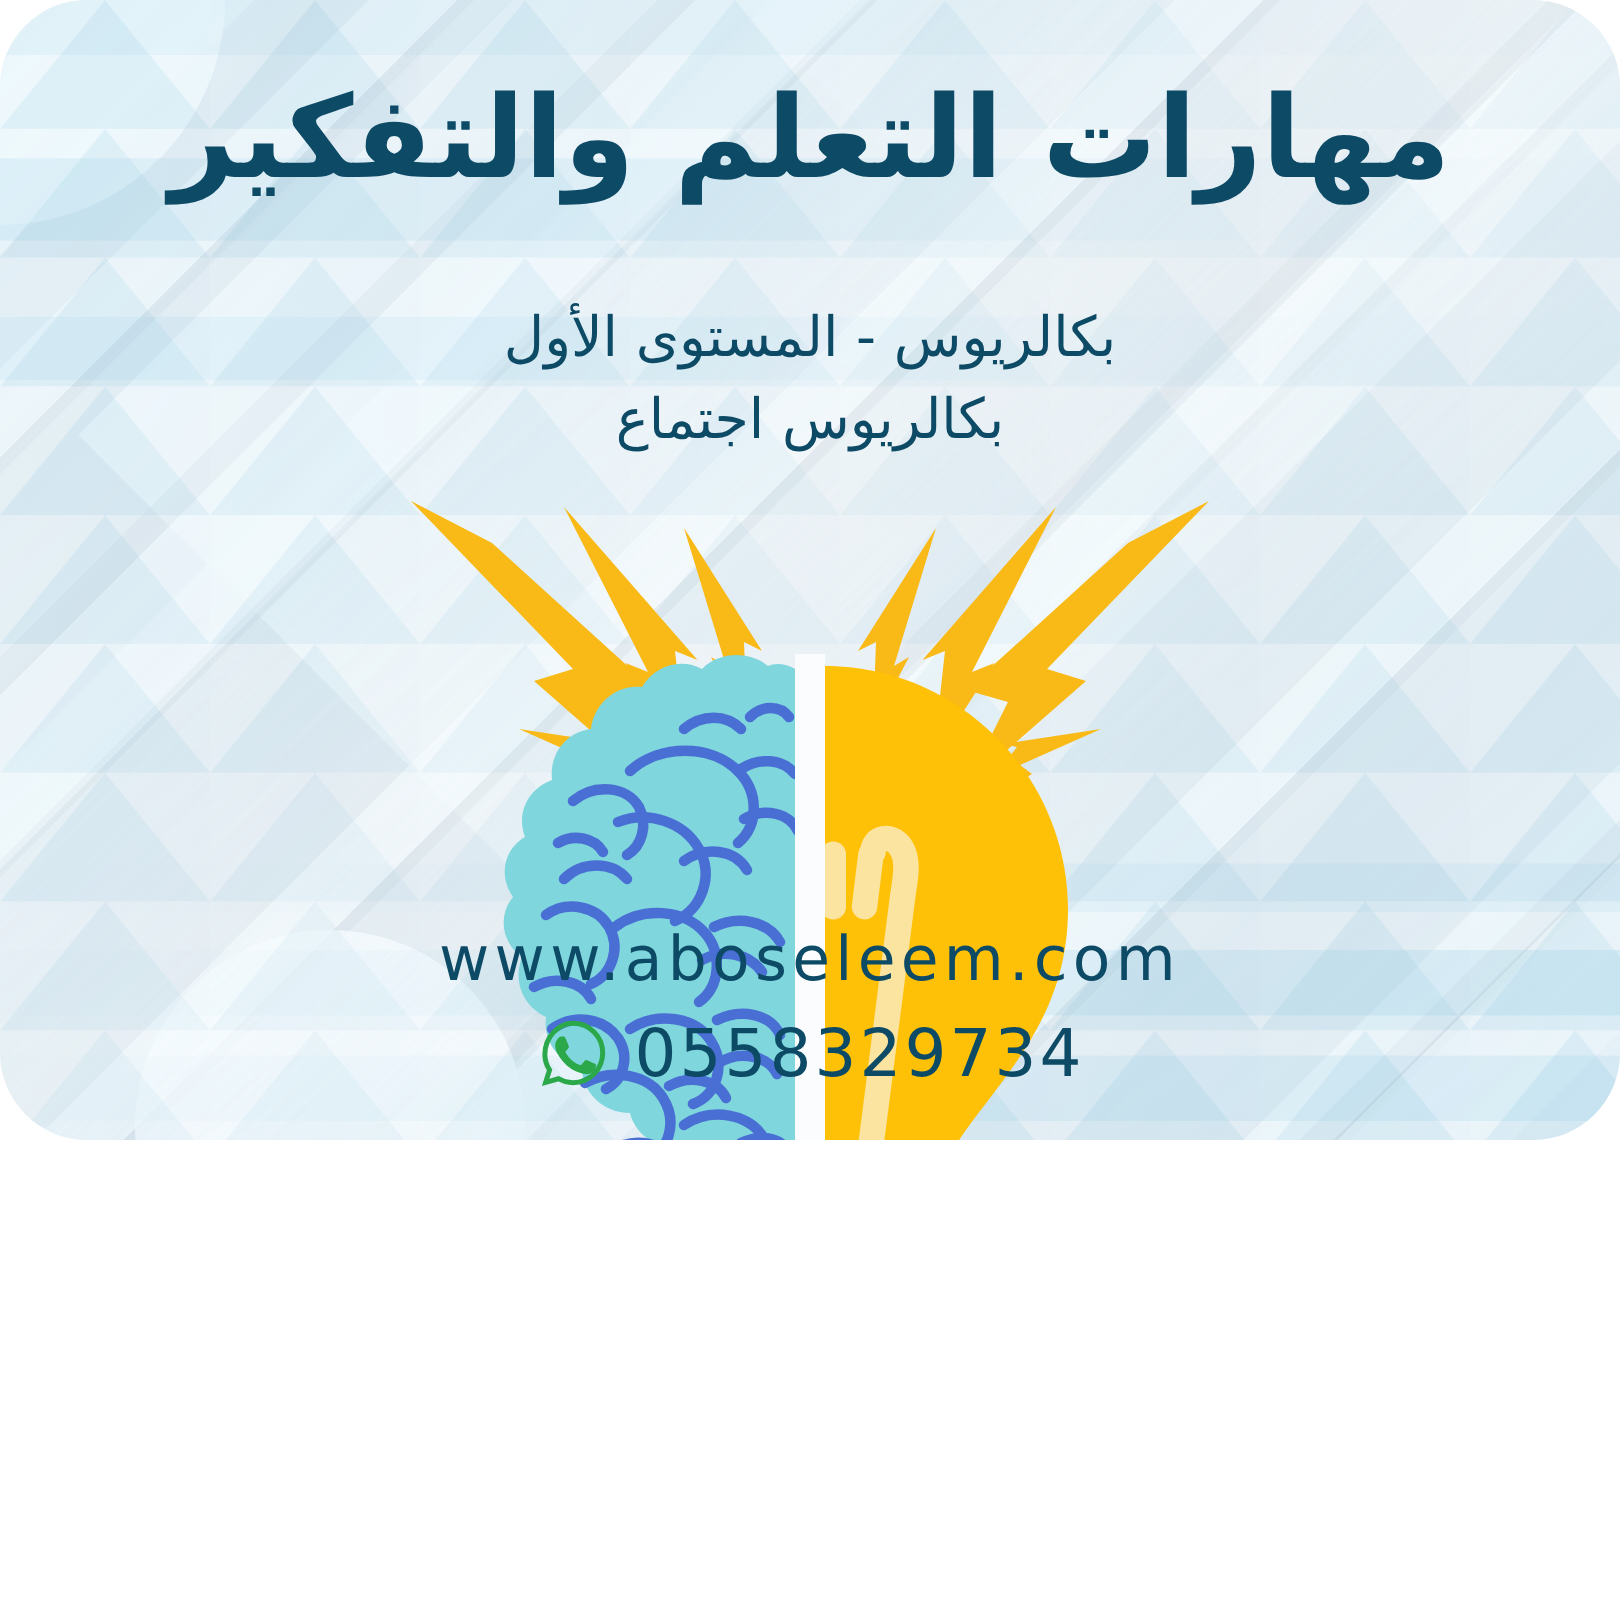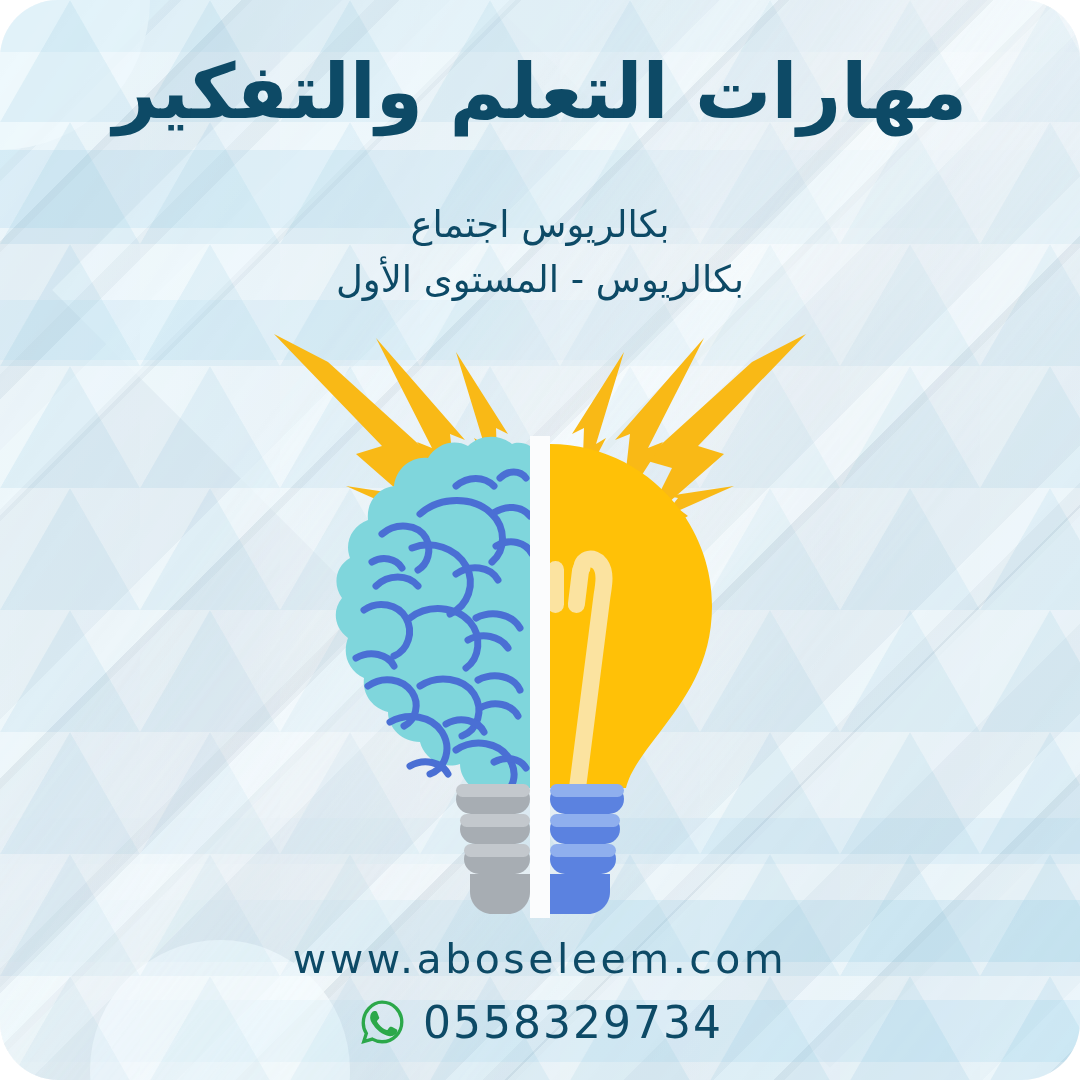--- a/index.html
+++ b/index.html
@@ -4,21 +4,21 @@
 <title>Course Poster</title>
 <style>
   html, body {
     margin: 0;
     padding: 0;
     background: #ffffff;
   }
   .poster {
     position: relative;
     width: 1080px;
-    height: 1080px;
+    height: 760px;
     overflow: hidden;
     border-radius: 58px;
     background: #fbfcfd;
     font-family: "DejaVu Sans", "Liberation Sans", sans-serif;
   }
 
   
   .bg-base {
     position: absolute; inset: 0;
     background:
@@ -213,22 +213,22 @@
         <rect x="0" y="900" width="1080" height="62" fill="#6fbfe0" fill-opacity="0.18"></rect>
         <rect x="0" y="1000" width="1080" height="62" fill="#6fbfe0" fill-opacity="0.14"></rect>
         <rect x="0" y="818" width="1080" height="46" fill="#6fbfe0" fill-opacity="0.10"></rect>
       </g>
     </svg>
   </div>
 
   <div class="head">
     <h1 class="title">مهارات التعلم والتفكير</h1>
     <div class="subtitle">
+      <span class="line">بكالريوس - المستوى الأول</span>
       <span class="line">بكالريوس اجتماع</span>
-      <span class="line">بكالريوس - المستوى الأول</span>
     </div>
   </div>
 
   <div class="art">
     <svg viewBox="0 0 560 600" xmlns="http://www.w3.org/2000/svg">
 
       <g fill="#f9b916">
         <polygon points="14,16 122,128 96,136 176,206 148,150 176,142 68,44"></polygon>
         <polygon points="116,20 172,130 157,124 198,188 190,116 205,122"></polygon>
         <polygon points="196,34 224,126 214,120 238,166 236,110 248,116"></polygon>

